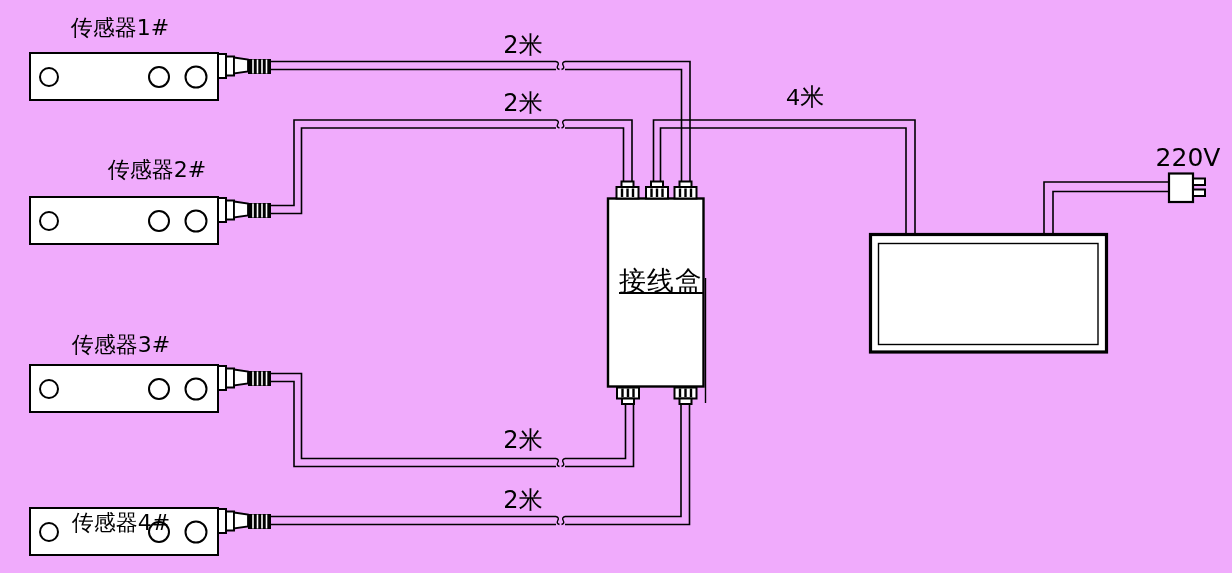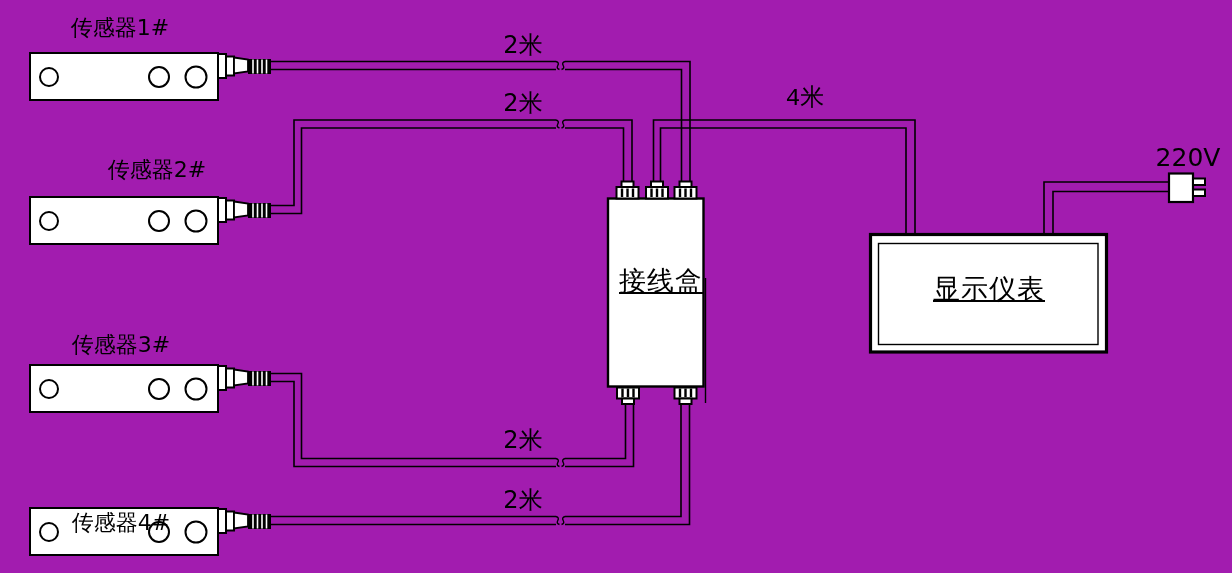--- a/index.html
+++ b/index.html
@@ -1,17 +1,17 @@
 <!DOCTYPE html>
 <html><head>
 <meta charset="utf-8">
 <style>
   html,body{margin:0;padding:0;background:#ffffff;}
   .stage{
-    position:relative;width:1232px;height:573px;background:#a21caf;
+    position:relative;width:1232px;height:573px;background:#f0abfc;
     font-family:"DejaVu Sans","Liberation Sans",sans-serif;color:#000;
     overflow:hidden;
   }
   .stage svg{position:absolute;left:0;top:0;}
   .lbl{
     position:absolute;transform:translateX(-50%);
     white-space:nowrap;line-height:1;color:#000;
   }
   .lbl.sensor{font-size:22px;}
   .lbl.len{font-size:24px;}
@@ -150,16 +150,15 @@
   <div class="lbl sensor" style="left:121px;top:318px;margin-top:16px;">传感器3#</div>
   <div class="lbl sensor" style="left:121px;top:476px;margin-top:36px;">传感器4#</div>
 
   <div class="lbl len" style="left:523px;top:33px;">2米</div>
   <div class="lbl len" style="left:523px;top:91px;">2米</div>
   <div class="lbl len" style="left:805px;top:87px;font-family:Liberation Mono, monospace;">4米</div>
   <div class="lbl len" style="left:523px;top:428px;">2米</div>
   <div class="lbl len" style="left:523px;top:488px;">2米</div>
 
   <div class="lbl box" style="left:661px;top:267px;">接线盒</div>
-  <div class="lbl box" style="left:989px;top:275px;">显示仪表</div>
   <div class="lbl volt" style="left:1188px;top:145px;">220V</div>
 
 </div>
 
 </body></html>

